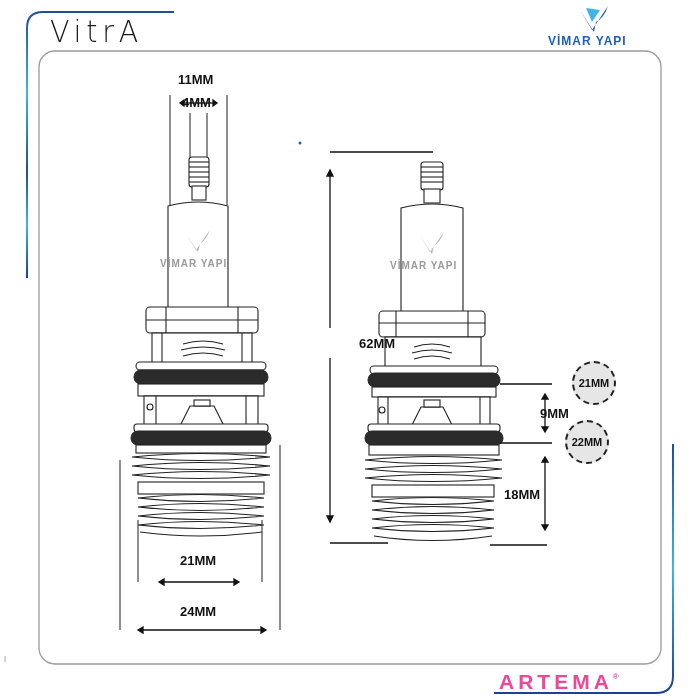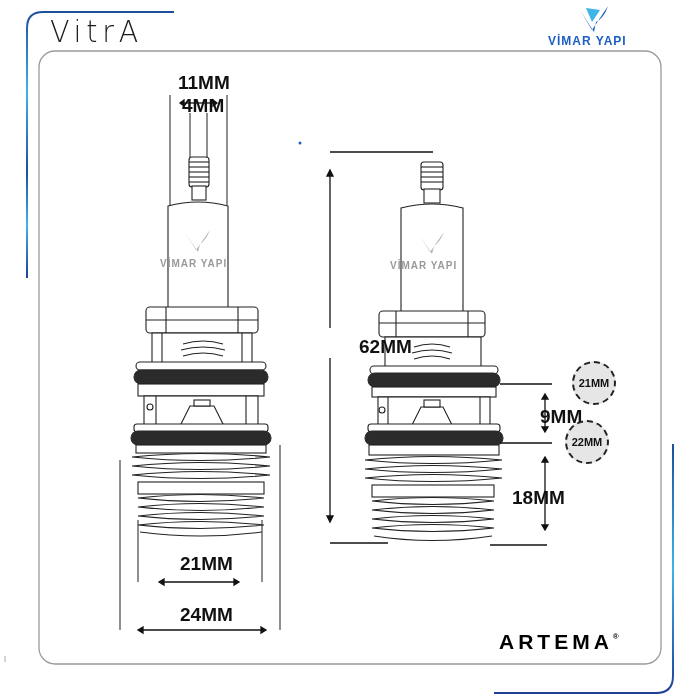--- a/index.html
+++ b/index.html
@@ -1,23 +1,23 @@
 <!DOCTYPE html>
 <html><head>
   <meta charset="utf-8">
   <style>
     html, body { margin: 0; padding: 0; background: #ffffff; }
     body { width: 700px; height: 700px; position: relative; overflow: hidden; font-family: "Liberation Sans", sans-serif; }
     .abs { position: absolute; }
     #frame-svg { position: absolute; left: 0; top: 0; }
     .brand-vitra { left: 50px; top: 14px; font-family: "DejaVu Sans", sans-serif; font-size: 30px; font-weight: 300; letter-spacing: 5px; color: #1a1a1a; transform: scaleX(0.95); transform-origin: left; }
     .brand-vimar { left: 548px; top: 34px; font-size: 12px; font-weight: bold; letter-spacing: 1px; color: #1d5fc2; }
-    .brand-artema { left: 499px; top: 630px; font-size: 21px; font-weight: bold; letter-spacing: 4px; color: #000000; }
+    .brand-artema { left: 499px; top: 670px; font-size: 21px; font-weight: bold; letter-spacing: 4px; color: #ec4899; }
     .brand-artema sup { font-size: 8px; letter-spacing: 0; vertical-align: top; position: relative; top: 2px; }
-    .dim { font-size: 19px; font-weight: bold; color: #111; white-space: nowrap; }
+    .dim { font-size: 13px; font-weight: bold; color: #111; white-space: nowrap; }
     .circle { width: 44px; height: 44px; border-radius: 50%; border: 2px dashed #222; background: #e6e6e6; display: flex; align-items: center; justify-content: center; font-size: 11px; font-weight: bold; color: #111; box-sizing: border-box; }
     .wm { font-size: 10px; font-weight: bold; letter-spacing: 1px; color: #9a9a9a; }
   </style>
 </head>
 <body>
 
 <svg id="frame-svg" width="700" height="700" viewBox="0 0 700 700">
   <defs>
     <linearGradient id="blueL" x1="0" y1="0" x2="0" y2="1">
       <stop offset="0" stop-color="#1d4f9a"></stop>
@@ -200,16 +200,16 @@
 <div class="abs wm" style="left:160px; top:258px;">VİMAR YAPI</div>
 <div class="abs wm" style="left:390px; top:260px;">VİMAR YAPI</div>
 
 <div class="abs dim" style="left:178px; top:72px;">11MM</div>
 <div class="abs dim" style="left:182px; top:95px;text-align:right;">4MM</div>
 <div class="abs dim" style="left:180px; top:553px;">21MM</div>
 <div class="abs dim" style="left:180px; top:604px;">24MM</div>
 
 <div class="abs dim" style="left:311px; top:336px;margin-left:48px;">62MM</div>
 <div class="abs dim" style="left:508px; top:406px;margin-left:32px;">9MM</div>
-<div class="abs dim" style="left:504px; top:487px;margin-left:8px;">18MM</div>
+<div class="abs dim" style="left:504px; top:487px;">18MM</div>
 
 <div class="abs circle" style="left:572px; top:361px;">21MM</div>
 <div class="abs circle" style="left:565px; top:420px;">22MM</div>
 
 </body></html>

